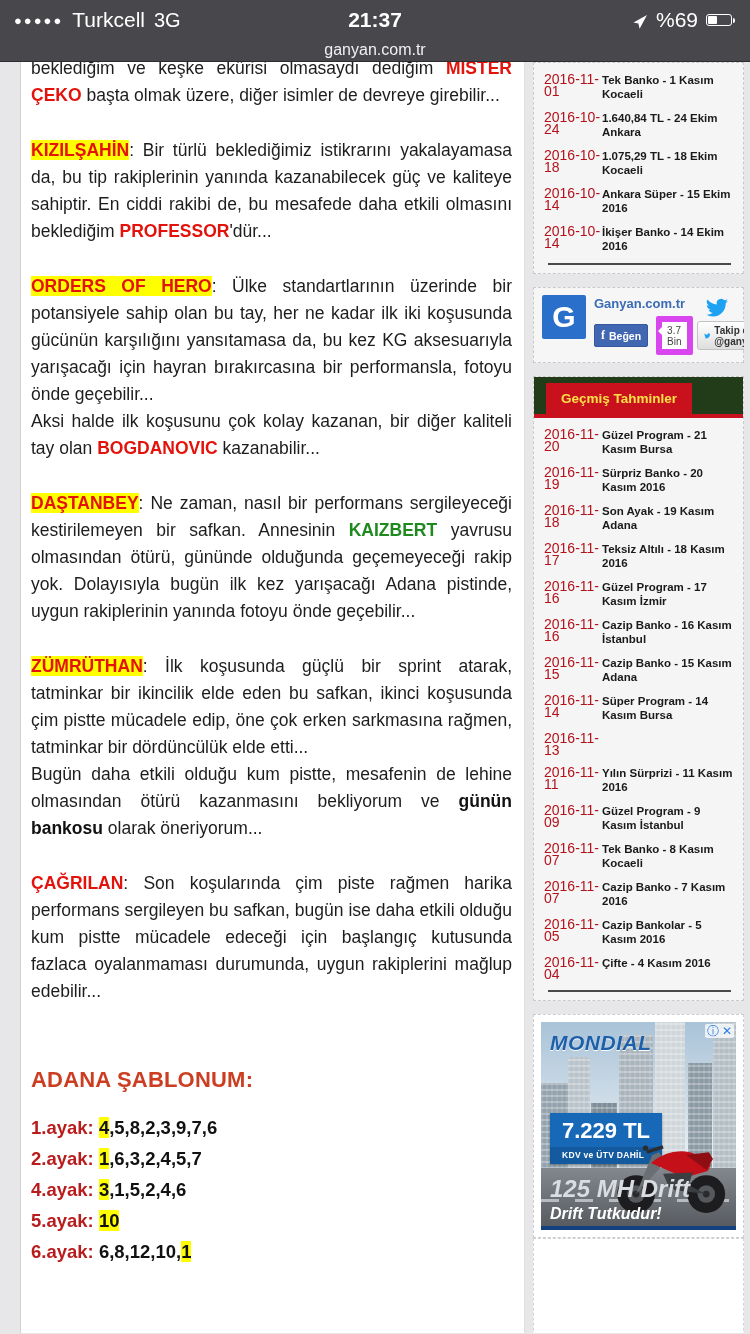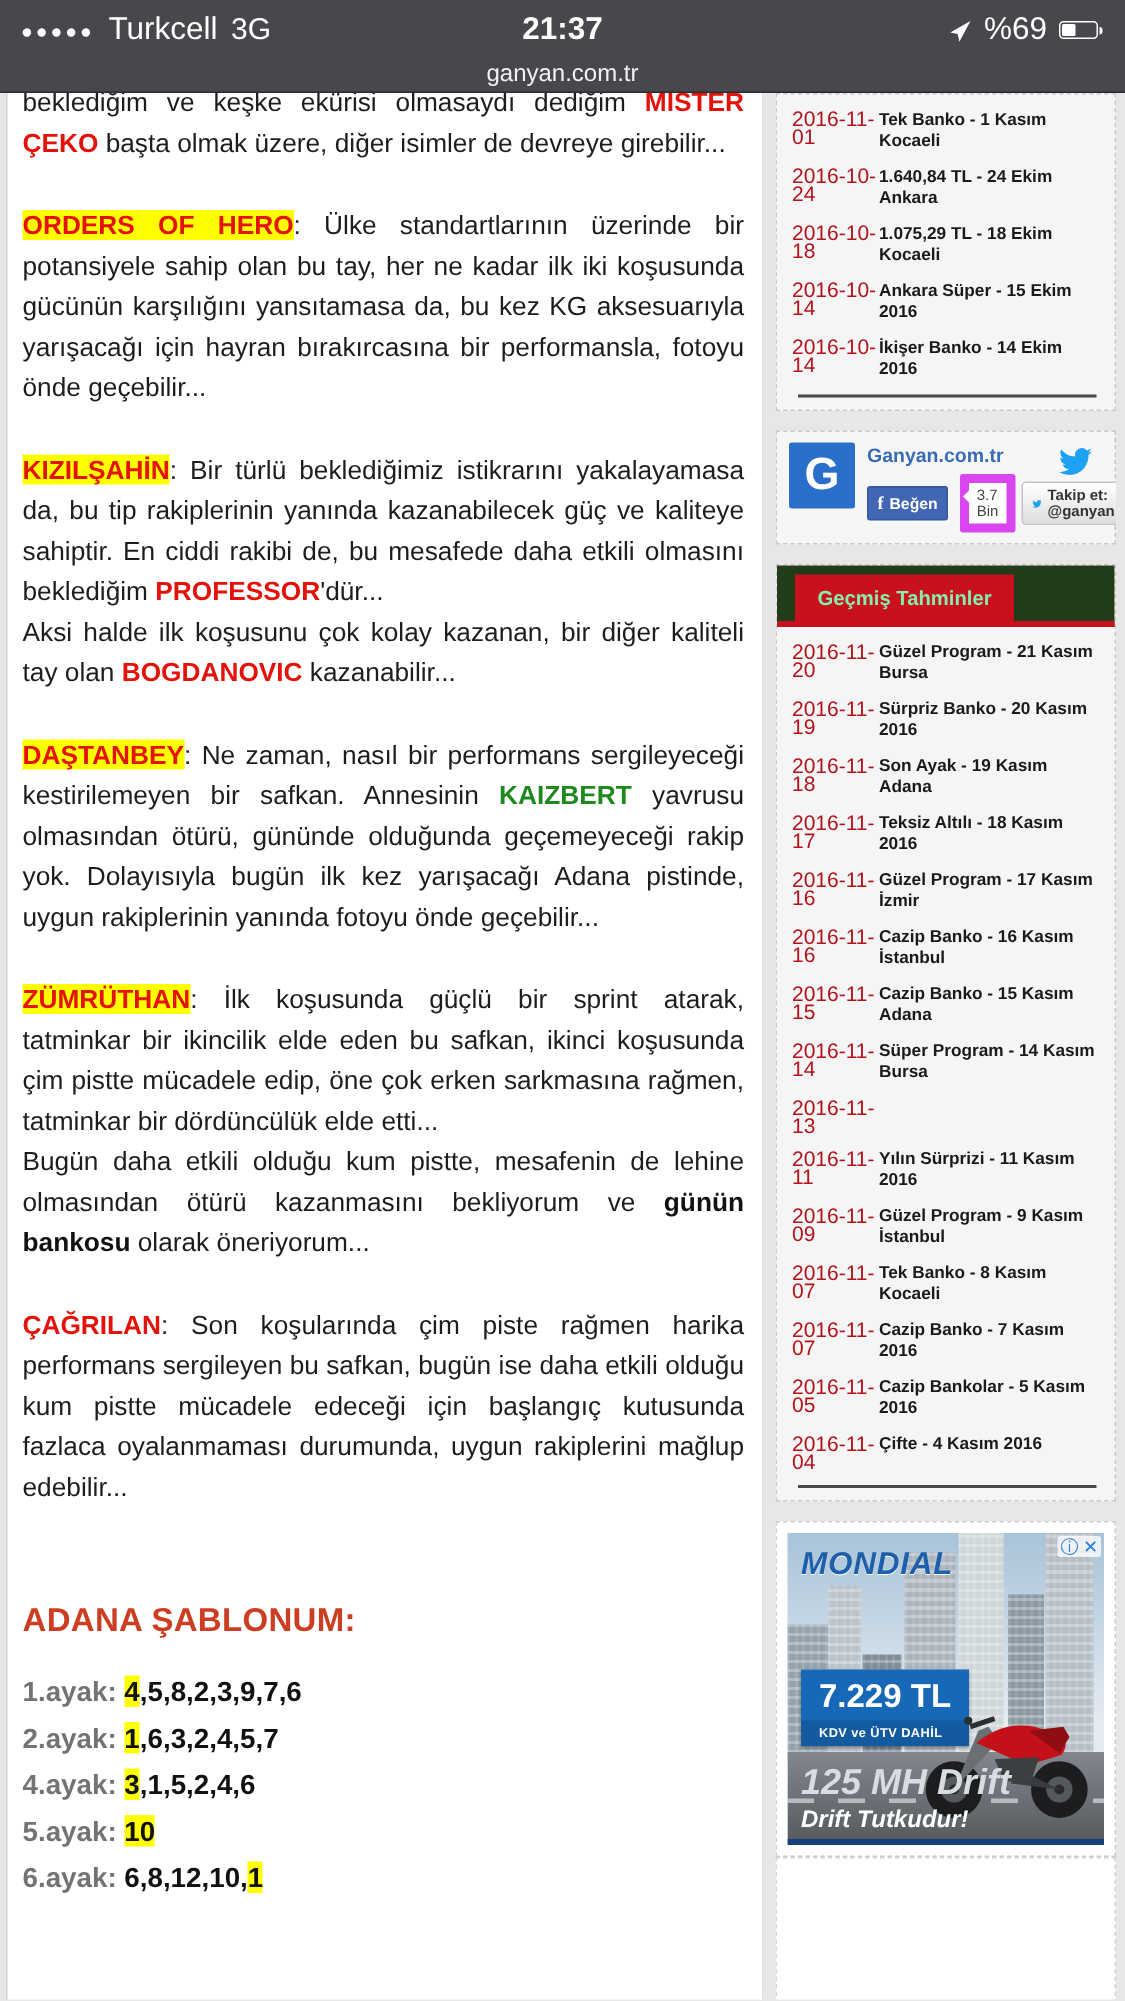--- a/index.html
+++ b/index.html
@@ -18,37 +18,37 @@
   .loc-arrow{width:16px;height:16px;display:inline-block;}
   .batt-pct{font-size:21px;}
   .battery{width:26px;height:12px;border:1px solid #fff;border-radius:3px;position:relative;display:inline-block;margin-right:4px;}
   .battery-fill{position:absolute;left:1px;top:1px;bottom:1px;width:9px;background:#fff;border-radius:1px;}
   .battery-nub{position:absolute;right:-4px;top:3px;width:2.5px;height:5px;background:#fff;border-radius:0 2px 2px 0;}
   .url-bar{height:22px;background:#48484c;border-bottom:1px solid #2d2d30;color:#f1f1f3;
     text-align:center;font-size:16px;line-height:20px;}
 
   
   .page{display:flex;height:1271px;background:#e7e7e9;}
-  .main{width:505px;margin-left:4px;background:#fff;border-left:1px solid #d2d2d4;
+  .main{width:505px;margin-left:20px;background:#fff;border-left:1px solid #d2d2d4;
     border-right:1px solid #e0e0e0;padding:0 12px 0 10px;overflow:hidden;}
   .sidebar{flex:1;margin:0 6px 0 8px;overflow:hidden;}
 
   
   .article{margin-top:-7px;}
   .para{font-size:17.5px;line-height:27px;text-align:justify;color:#1d1d1f;}
   .para.gap{margin-top:28px;}
   .seg-n{}
   .seg-red{color:var(--c-name_red);font-weight:bold;}
   .seg-hl{color:var(--c-name_red);font-weight:bold;background:var(--c-highlight);}
   .seg-green{color:var(--c-green);font-weight:bold;}
   .seg-b{font-weight:bold;color:#111;}
   .sablon-heading{margin-top:62px;font-size:22px;font-weight:bold;color:var(--c-heading);letter-spacing:.2px;}
   .sablon-lines{margin-top:24px;}
   .ayak-line{font-size:18.5px;font-weight:bold;line-height:21px;margin-top:10px;color:#111;}
-  .ayak-label{color:#737373;}
+  .ayak-label{color:#b91c1c;}
   .num-hl{background:var(--c-highlight);}
 
   
   .side-box{background:#f5f5f5;border:1px dashed #c9c9c9;margin-bottom:13px;}
   .list-pad{padding:4px 8px 0 10px;}
   .side-row{display:flex;padding:4px 0 4px;cursor:pointer;}
   .side-date{width:58px;min-width:58px;color:var(--c-date_red);font-weight:normal;font-size:14px;line-height:12px;white-space:pre-line;padding-top:2px;}
   .side-label{font-size:11.5px;font-weight:bold;color:#1a1a1a;line-height:14px;padding-top:2px;}
   .box-endline{border-top:2px solid #4a4a4a;margin:6px 4px 8px;}
 
@@ -63,21 +63,21 @@
   .fb-f{font-size:12px;font-weight:bold;font-family:"Liberation Serif",serif;}
   .fb-count{background:#fff;border:6px solid #d946ef;font-size:10px;padding:2.5px 5px;color:#444;
     position:relative;margin-left:4px;border-radius:2px;}
   .fb-count:before{content:"";position:absolute;left:-4px;top:5px;border:4px solid transparent;
     border-left:none;border-right:4px solid #fff;}
   .tw-btn{background:linear-gradient(#ffffff,#dedede);border:1px solid #c3c3c3;border-radius:3px;
     font-size:10px;font-weight:bold;color:#333;padding:2.5px 6px;display:inline-flex;align-items:center;gap:4px;cursor:pointer;}
   .tw-bird-big{position:absolute;right:14px;top:8px;}
 
   .hist-head{background:var(--c-header_green);border-bottom:4px solid var(--c-header_red);padding:6px 0 0 12px;}
-  .hist-tab{display:inline-block;background:var(--c-header_red);color:#86efac;font-weight:bold;
+  .hist-tab{display:inline-block;background:var(--c-header_red);color:#fde047;font-weight:bold;
     font-size:13.5px;padding:8px 15px 9px;margin-bottom:-1px;}
 
   .ad-box{background:#fff;border:1px dashed #cccccc;padding:7px;}
   .ad{position:relative;height:208px;overflow:hidden;cursor:pointer;background:linear-gradient(#a9c3d8,#e4ebf1 60%);}
   .bld{position:absolute;background-image:
     repeating-linear-gradient(0deg, rgba(255,255,255,.28) 0 2px, rgba(0,0,0,0) 2px 6px),
     repeating-linear-gradient(90deg, rgba(255,255,255,.12) 0 2px, rgba(0,0,0,0) 2px 5px);}
   .road{position:absolute;left:0;right:0;bottom:0;height:62px;background:linear-gradient(#83888e,#55595e);}
   .road-line{position:absolute;left:0;right:0;bottom:28px;height:3px;
     background:repeating-linear-gradient(90deg,#d9dcdf 0 18px,rgba(0,0,0,0) 18px 34px);opacity:.7;}
@@ -119,22 +119,22 @@
     </span>
   </div>
 </div>
 <div class="url-bar">ganyan.com.tr</div>
 
 <div class="page">
 
   <div class="main">
     <div class="article">
         <p class="para"><span class="seg-n">beklediğim ve keşke ekürisi olmasaydı dediğim </span><span class="seg-red">MISTER ÇEKO</span><span class="seg-n"> başta olmak üzere, diğer isimler de devreye girebilir...</span></p>
+        <p class="para gap"><span class="seg-hl">KIZILŞAHİN</span><span class="seg-n">: Bir türlü beklediğimiz istikrarını yakalayamasa da, bu tip rakiplerinin yanında kazanabilecek güç ve kaliteye sahiptir. En ciddi rakibi de, bu mesafede daha etkili olmasını beklediğim </span><span class="seg-red">PROFESSOR</span><span class="seg-n">'dür...</span></p>
         <p class="para gap"><span class="seg-hl">ORDERS OF HERO</span><span class="seg-n">: Ülke standartlarının üzerinde bir potansiyele sahip olan bu tay, her ne kadar ilk iki koşusunda gücünün karşılığını yansıtamasa da, bu kez KG aksesuarıyla yarışacağı için hayran bırakırcasına bir performansla, fotoyu önde geçebilir...</span></p>
-        <p class="para gap"><span class="seg-hl">KIZILŞAHİN</span><span class="seg-n">: Bir türlü beklediğimiz istikrarını yakalayamasa da, bu tip rakiplerinin yanında kazanabilecek güç ve kaliteye sahiptir. En ciddi rakibi de, bu mesafede daha etkili olmasını beklediğim </span><span class="seg-red">PROFESSOR</span><span class="seg-n">'dür...</span></p>
         <p class="para"><span class="seg-n">Aksi halde ilk koşusunu çok kolay kazanan, bir diğer kaliteli tay olan </span><span class="seg-red">BOGDANOVIC</span><span class="seg-n"> kazanabilir...</span></p>
         <p class="para gap"><span class="seg-hl">DAŞTANBEY</span><span class="seg-n">: Ne zaman, nasıl bir performans sergileyeceği kestirilemeyen bir safkan. Annesinin </span><span class="seg-green">KAIZBERT</span><span class="seg-n"> yavrusu olmasından ötürü, gününde olduğunda geçemeyeceği rakip yok. Dolayısıyla bugün ilk kez yarışacağı Adana pistinde, uygun rakiplerinin yanında fotoyu önde geçebilir...</span></p>
         <p class="para gap"><span class="seg-hl">ZÜMRÜTHAN</span><span class="seg-n">: İlk koşusunda güçlü bir sprint atarak, tatminkar bir ikincilik elde eden bu safkan, ikinci koşusunda çim pistte mücadele edip, öne çok erken sarkmasına rağmen, tatminkar bir dördüncülük elde etti...</span></p>
         <p class="para"><span class="seg-n">Bugün daha etkili olduğu kum pistte, mesafenin de lehine olmasından ötürü kazanmasını bekliyorum ve </span><span class="seg-b">günün bankosu</span><span class="seg-n"> olarak öneriyorum...</span></p>
         <p class="para gap"><span class="seg-red">ÇAĞRILAN</span><span class="seg-n">: Son koşularında çim piste rağmen harika performans sergileyen bu safkan, bugün ise daha etkili olduğu kum pistte mücadele edeceği için başlangıç kutusunda fazlaca oyalanmaması durumunda, uygun rakiplerini mağlup edebilir...</span></p>
       </div>
     <div class="sablon-heading">ADANA ŞABLONUM:</div>
     <div class="sablon-lines">
         <div class="ayak-line"><span class="ayak-label">1.ayak: </span><span></span><span class="num-hl">4</span><span>,5,8,2,3,9,7,6</span></div>
         <div class="ayak-line"><span class="ayak-label">2.ayak: </span><span></span><span class="num-hl">1</span><span>,6,3,2,4,5,7</span></div>

